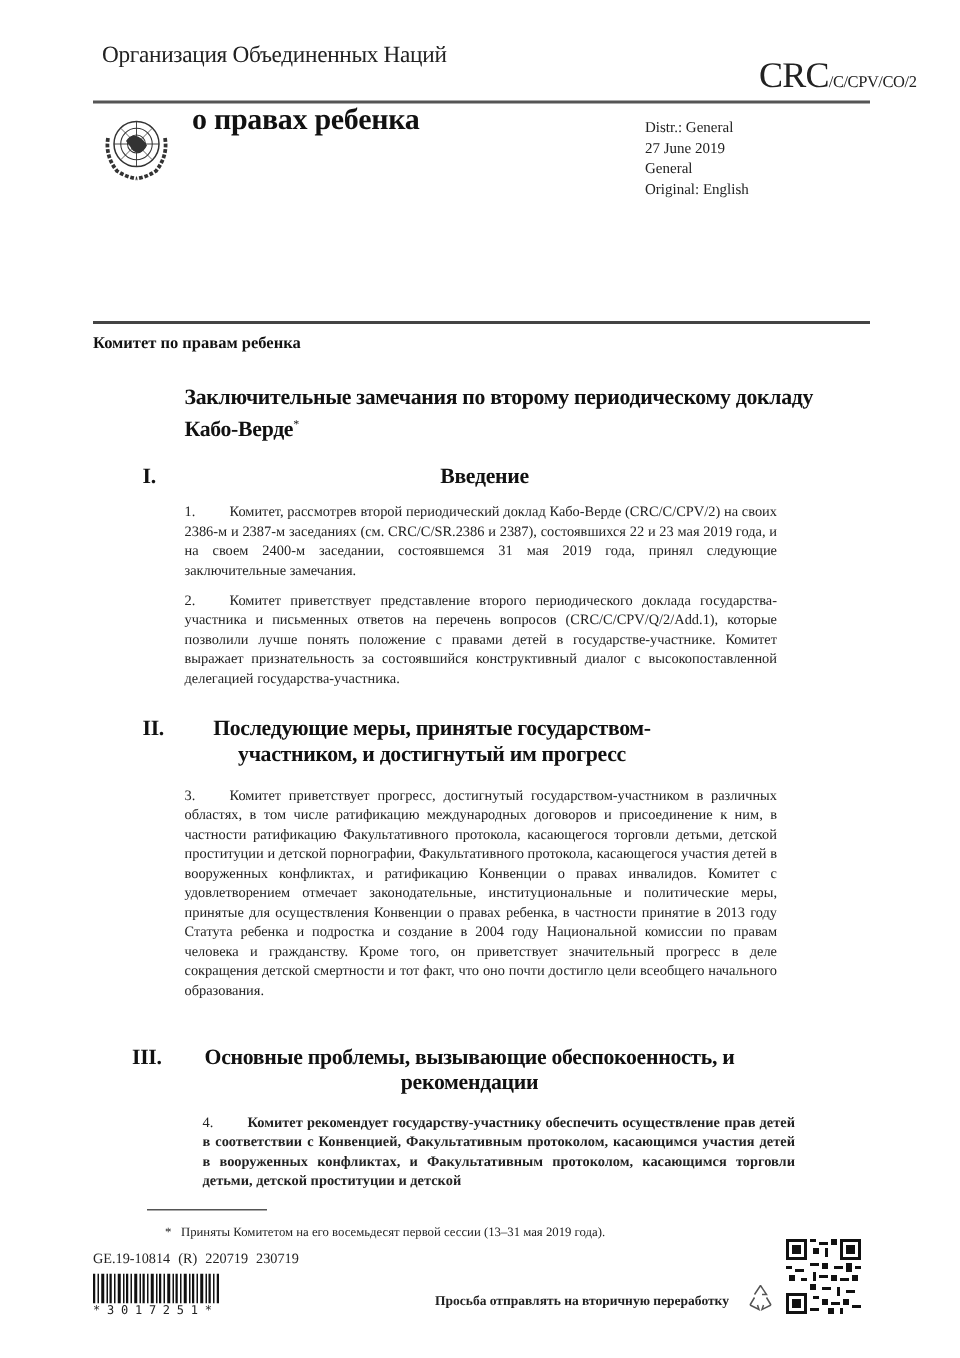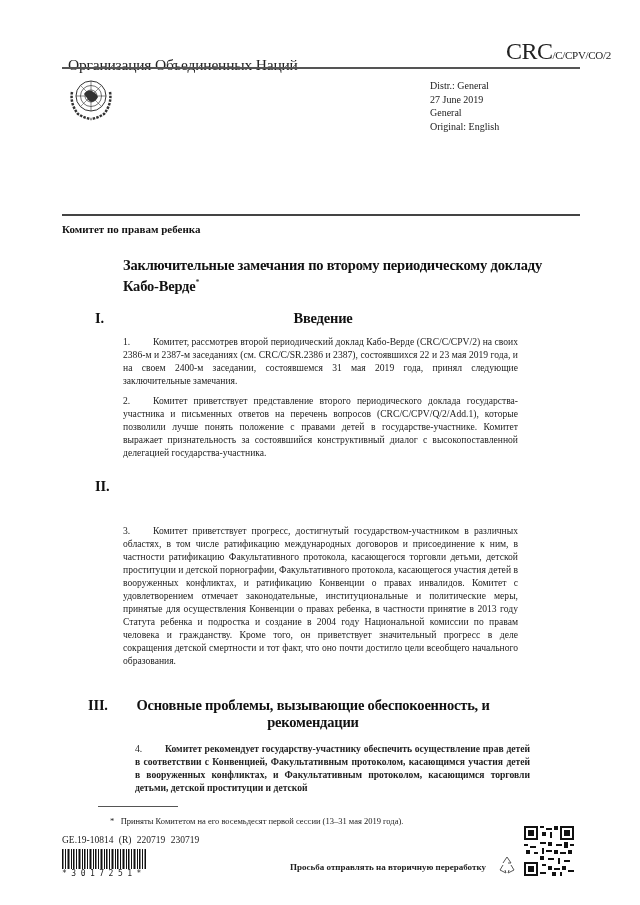--- a/index.html
+++ b/index.html
@@ -1,19 +1,19 @@
 <!DOCTYPE html>
 <html><head>
 <meta charset="utf-8">
 <style>
   html, body { margin:0; padding:0; background:#ffffff; }
   body { width:640px; height:905px; position:relative; overflow:hidden; color:#1a1a1a;
          font-family:"Liberation Serif","DejaVu Serif",serif; }
   .abs { position:absolute; }
-  .org { left:68px; top:56px; font-size:15.5px; color:#222; letter-spacing:-0.2px; }
+  .org { left:68px; top:28px; font-size:15.5px; color:#222; letter-spacing:-0.2px; }
   .symbol { left:474px; top:38px; color:#222; white-space:nowrap;margin-left:32px; }
   .symbol .big { font-size:24px; letter-spacing:-0.5px; }
   .symbol .small { font-size:11px; letter-spacing:-0.3px; }
   .rule-top { left:62px; top:67px; width:518px; height:2px; background:#555; }
   .logo { left:66px; top:72px; width:50px; height:50px; }
   .conv { left:128px; top:70px; font-size:20px; font-weight:bold; line-height:21px; color:#111; letter-spacing:-0.2px; }
   .distr { left:430px; top:79px; font-size:10px; line-height:13.5px; color:#222; }
   .rule-mid { left:62px; top:214px; width:518px; height:2px; background:#444; }
   .committee { left:62px; top:223px; font-size:11px; font-weight:bold; color:#111; }
   .title { left:123px; top:257px; font-size:14.5px; font-weight:bold; line-height:17px; color:#111; width:440px; letter-spacing:-0.2px; }
@@ -48,20 +48,21 @@
   <circle cx="25" cy="24" r="6" fill="none" stroke="#333" stroke-width="0.7"></circle>
   <line x1="10" y1="24" x2="40" y2="24" stroke="#333" stroke-width="0.6"></line>
   <line x1="25" y1="9" x2="25" y2="39" stroke="#333" stroke-width="0.6"></line>
   <line x1="14.5" y1="13.5" x2="35.5" y2="34.5" stroke="#333" stroke-width="0.5"></line>
   <line x1="35.5" y1="13.5" x2="14.5" y2="34.5" stroke="#333" stroke-width="0.5"></line>
   <path d="M18 22 q3-5 8-3 q4 2 6 6 q-2 4-6 5 q-4-1-5-4 z" fill="#333"></path>
   <path d="M6 20 q-2 12 6 22 q6 4 13 5 M44 20 q2 12-6 22 q-6 4-13 5" fill="none" stroke="#333" stroke-width="2.5" stroke-dasharray="2.5 1.2"></path>
 </svg>
 
 <div class="abs conv">
+  <div>о правах ребенка</div>
 </div>
 
 <div class="abs distr">
   <div>Distr.: General</div>
   <div>27 June 2019</div>
   <div>General</div>
   <div>Original: English</div>
 </div>
 
 <div class="abs rule-mid"></div>
@@ -77,20 +78,21 @@
 </div>
 <div class="abs para" style="top:335px;">
   <span class="pn">1.</span><span>Комитет, рассмотрев второй периодический доклад Кабо-Верде (CRC/C/CPV/2) на своих 2386-м и 2387-м заседаниях (см. CRC/C/SR.2386 и 2387), состоявшихся 22 и 23 мая 2019 года, и на своем 2400-м заседании, состоявшемся 31 мая 2019 года, принял следующие заключительные замечания.</span>
 </div>
 <div class="abs para" style="top:394px;">
   <span class="pn">2.</span><span>Комитет приветствует представление второго периодического доклада государства-участника и письменных ответов на перечень вопросов (CRC/C/CPV/Q/2/Add.1), которые позволили лучше понять положение с правами детей в государстве-участнике. Комитет выражает признательность за состоявшийся конструктивный диалог с высокопоставленной делегацией государства-участника.</span>
 </div>
 
 <div class="abs h1" style="left:95px; top:478px; width:460px; height:36px;">
   <span class="num">II.</span>
+  <span class="txt" style="width:330px;">Последующие меры, принятые государством-участником, и достигнутый им прогресс</span>
 </div>
 <div class="abs para" style="top:524px;">
   <span class="pn">3.</span><span>Комитет приветствует прогресс, достигнутый государством-участником в различных областях, в том числе ратификацию международных договоров и присоединение к ним, в частности ратификацию Факультативного протокола, касающегося торговли детьми, детской проституции и детской порнографии, Факультативного протокола, касающегося участия детей в вооруженных конфликтах, и ратификацию Конвенции о правах инвалидов. Комитет с удовлетворением отмечает законодательные, институциональные и политические меры, принятые для осуществления Конвенции о правах ребенка, в частности принятие в 2013 году Статута ребенка и подростка и создание в 2004 году Национальной комиссии по правам человека и гражданству. Кроме того, он приветствует значительный прогресс в деле сокращения детской смертности и тот факт, что оно почти достигло цели всеобщего начального образования.</span>
 </div>
 
 <div class="abs h1" style="left:88px; top:697px; width:470px; height:36px;">
   <span class="num">III.</span>
   <span class="txt" style="left:35px; width:380px;">Основные проблемы, вызывающие обеспокоенность, и рекомендации</span>
 </div>
 <div class="abs para bold" style="top:742px;margin-left:12px;">

